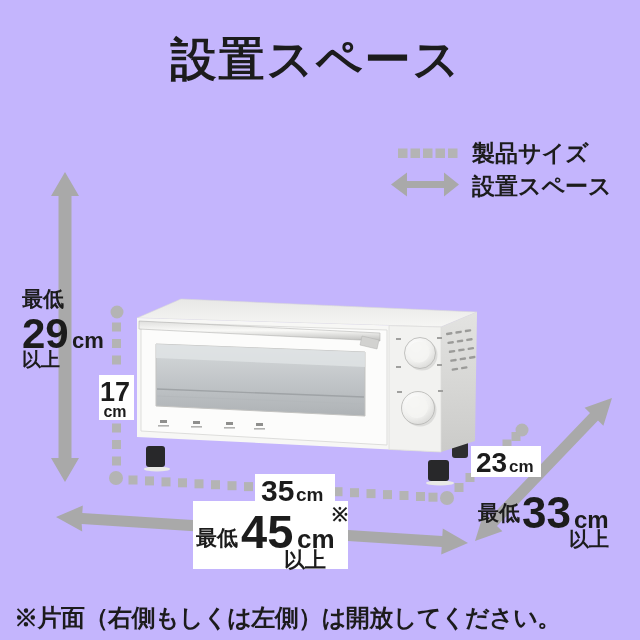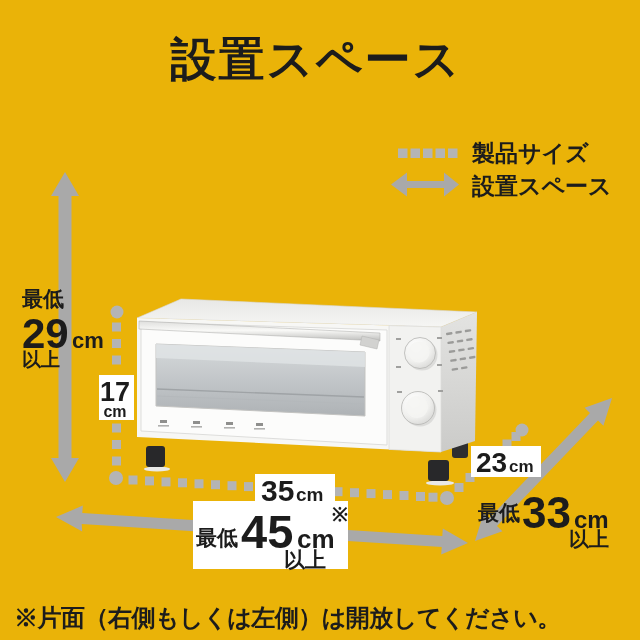--- a/index.html
+++ b/index.html
@@ -1,16 +1,16 @@
 <!DOCTYPE html>
 <html><head>
 <meta charset="utf-8">
 <style>
   html,body{margin:0;padding:0;background:#ffffff;}
-  .stage{position:relative;width:640px;height:640px;background:#eab308;overflow:hidden;
+  .stage{position:relative;width:640px;height:640px;background:#c4b5fd;overflow:hidden;
          font-family:"Liberation Sans",sans-serif;}
   svg text{font-family:"Liberation Sans",sans-serif;fill:#1c1c1c;font-weight:700;}
 </style>
 </head>
 <body>
 
 <div class="stage">
 <svg width="640" height="640" viewBox="0 0 640 640">
   <defs>
     <linearGradient id="topG" x1="0" y1="299" x2="0" y2="328" gradientUnits="userSpaceOnUse">

